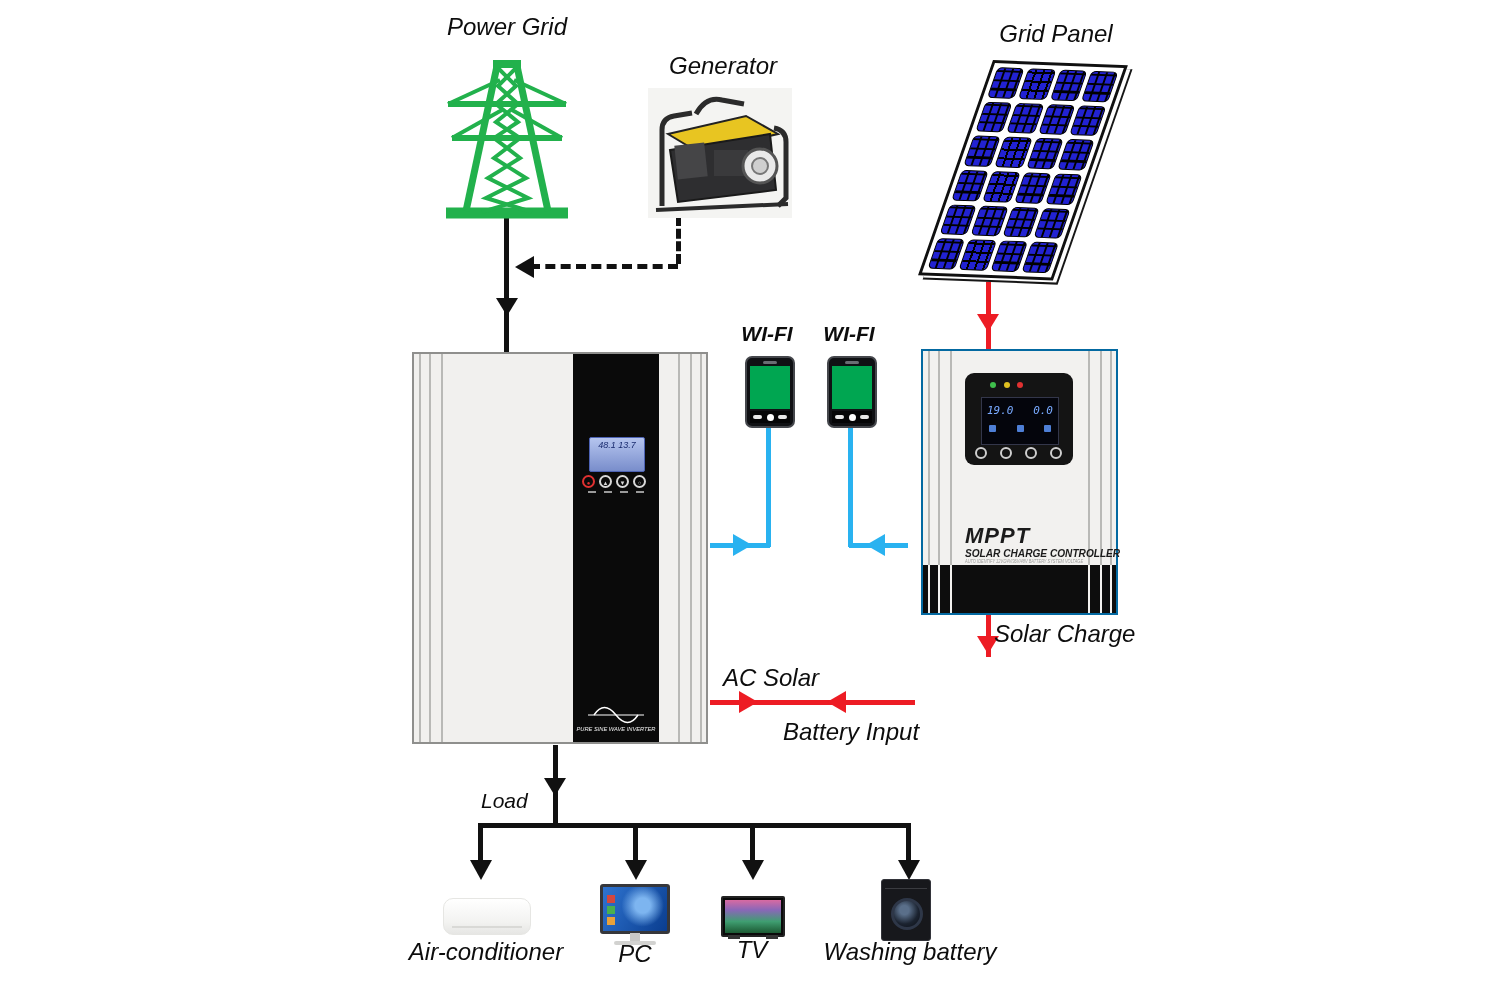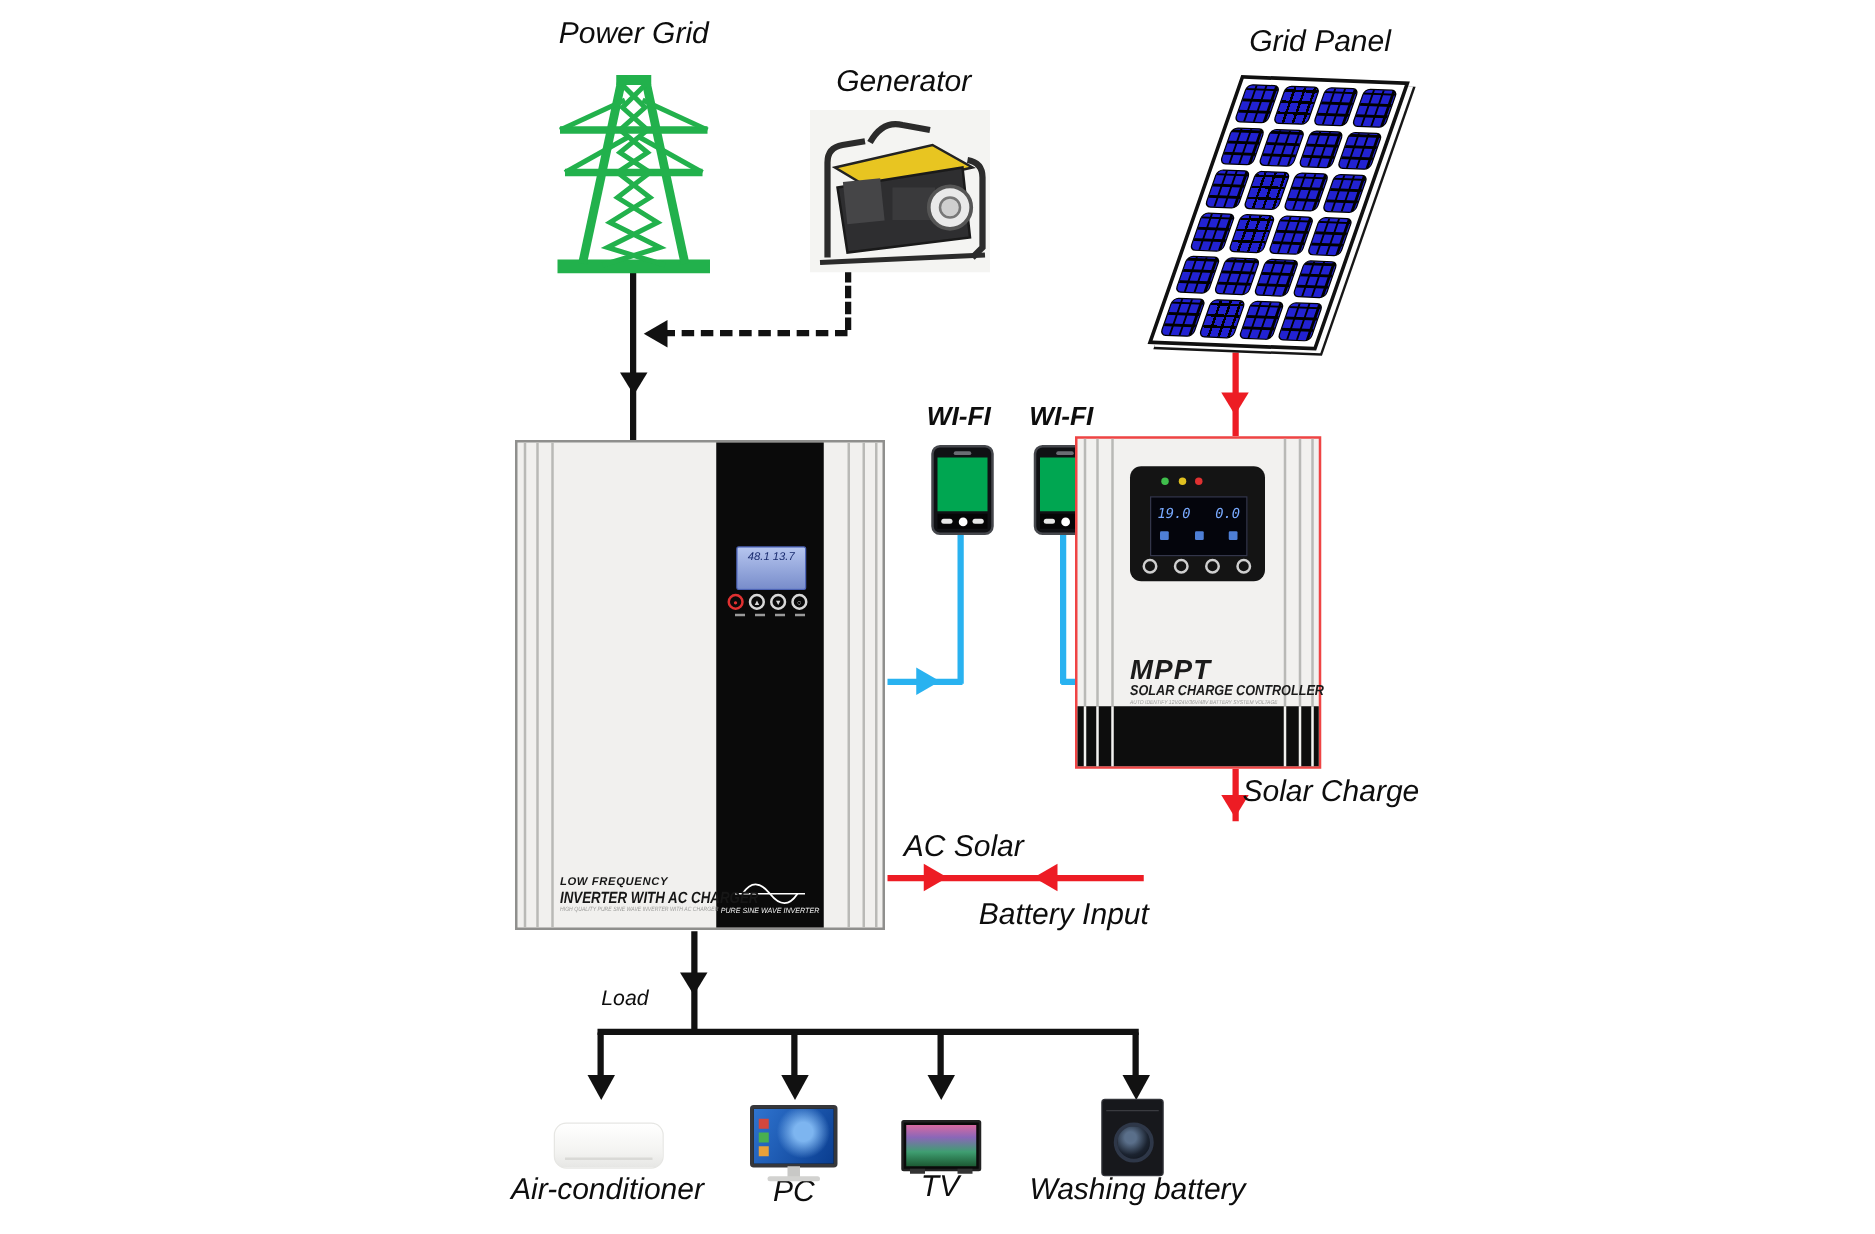--- a/index.html
+++ b/index.html
@@ -34,22 +34,22 @@
   .inv-btn-lbls span{width:8px;height:2px;background:#9a9a9a;}
   .sinewrap{position:absolute;left:0;right:0;top:352px;text-align:center;}
   .stripe-label{position:absolute;left:0;right:0;top:372px;color:#f2f2f2;font-size:6px;
                 text-align:center;transform:scaleX(.95);}
   .brand{position:absolute;left:34px;top:346px;color:#161616;}
   .brand .l1{font-size:9px;font-weight:bold;letter-spacing:.5px;}
   .brand .l2{font-size:13px;font-weight:bold;transform:scaleX(.82);transform-origin:left;white-space:nowrap;}
   .brand .l3{font-size:5px;color:#9a9a98;transform:scaleX(.82);transform-origin:left;white-space:nowrap;}
 
   
-  .mppt{position:absolute;left:860px;top:349px;width:197px;height:266px;background:#f2f1ef;
-        border:2px solid #ef4444;box-sizing:border-box;}
+  .mppt{position:absolute;left:921px;top:349px;width:197px;height:266px;background:#f2f1ef;
+        border:2px solid #0369a1;box-sizing:border-box;}
   .mppt-panel{position:absolute;left:42px;top:22px;width:108px;height:92px;background:#141414;border-radius:9px;}
   .led{position:absolute;width:6px;height:6px;border-radius:50%;top:9px;}
   .mppt-lcd{position:absolute;left:16px;top:24px;width:76px;height:46px;background:#04050c;
             border:1px solid #33364a;color:#79aaff;font-family:"DejaVu Sans Mono",monospace;}
   .mppt-lcd .digits{display:flex;justify-content:space-between;padding:6px 5px 0 5px;font-size:11px;}
   .mppt-lcd .icons{display:flex;justify-content:space-between;padding:8px 7px 0 7px;}
   .mppt-lcd .icons span{width:7px;height:7px;background:#4e7fd6;border-radius:1px;}
   .mppt-btns{position:absolute;left:10px;top:74px;display:flex;gap:13px;}
   .mppt-btn{width:12px;height:12px;border-radius:50%;border:2px solid #cfcfcf;box-sizing:border-box;}
   .mppt-text{position:absolute;left:42px;top:174px;color:#1b1b1b;}
@@ -148,21 +148,21 @@
   <div class="arr" style="left:898px;top:860px;border-left-width:11px;border-right-width:11px;border-top:20px solid #111;"></div>
 
   <div class="lbl c" style="left:507px;top:13px;">Power Grid</div>
   <div class="lbl c" style="left:723px;top:52px;">Generator</div>
   <div class="lbl c" style="left:1056px;top:20px;">Grid Panel</div>
   <div class="lbl c bold" style="left:767px;top:322px;font-size:21px;">WI-FI</div>
   <div class="lbl c bold" style="left:849px;top:322px;font-size:21px;">WI-FI</div>
   <div class="lbl" style="left:994px;top:620px;">Solar Charge</div>
   <div class="lbl" style="left:723px;top:664px;">AC Solar</div>
   <div class="lbl" style="left:783px;top:718px;">Battery Input</div>
-  <div class="lbl" style="left:481px;top:789px;font-size:17px;text-align:right;">Load</div>
+  <div class="lbl" style="left:481px;top:789px;font-size:21px;text-align:right;">Load</div>
   <div class="lbl c" style="left:486px;top:938px;">Air-conditioner</div>
   <div class="lbl c" style="left:635px;top:940px;">PC</div>
   <div class="lbl c" style="left:752px;top:936px;">TV</div>
   <div class="lbl c" style="left:910px;top:938px;">Washing battery</div>
 
   <svg style="position:absolute;left:440px;top:54px;" width="134" height="166" viewBox="0 0 134 166">
     <g stroke="#22b14c" fill="none">
       <line x1="6" y1="159" x2="128" y2="159" stroke-width="11"></line>
       <line x1="26" y1="157" x2="57" y2="12" stroke-width="7"></line>
       <line x1="108" y1="157" x2="77" y2="12" stroke-width="7"></line>
@@ -245,25 +245,20 @@
           <span></span>
         </div>
       <div class="sinewrap">
         <svg width="56" height="18" viewBox="0 0 56 18">
           <line x1="0" y1="9" x2="56" y2="9" stroke="#fff" stroke-width="1.2"></line>
           <path d="M6,9 Q16,-6 28,9 Q40,24 50,9" fill="none" stroke="#fff" stroke-width="1.5"></path>
         </svg>
       </div>
       <div class="stripe-label">PURE SINE WAVE INVERTER</div>
     </div>
-    <div class="brand">
-      <div class="l1">LOW FREQUENCY</div>
-      <div class="l2">INVERTER WITH AC CHARGER</div>
-      <div class="l3">HIGH QUALITY PURE SINE WAVE INVERTER WITH AC CHARGER</div>
-    </div>
   </div>
 
   <div class="wifi" style="left:745px;top:356px;">
     <div class="slit"></div>
     <div class="screen"></div>
     <div class="bar">
       <div class="k"></div>
       <div class="home"></div>
       <div class="k"></div>
     </div>

